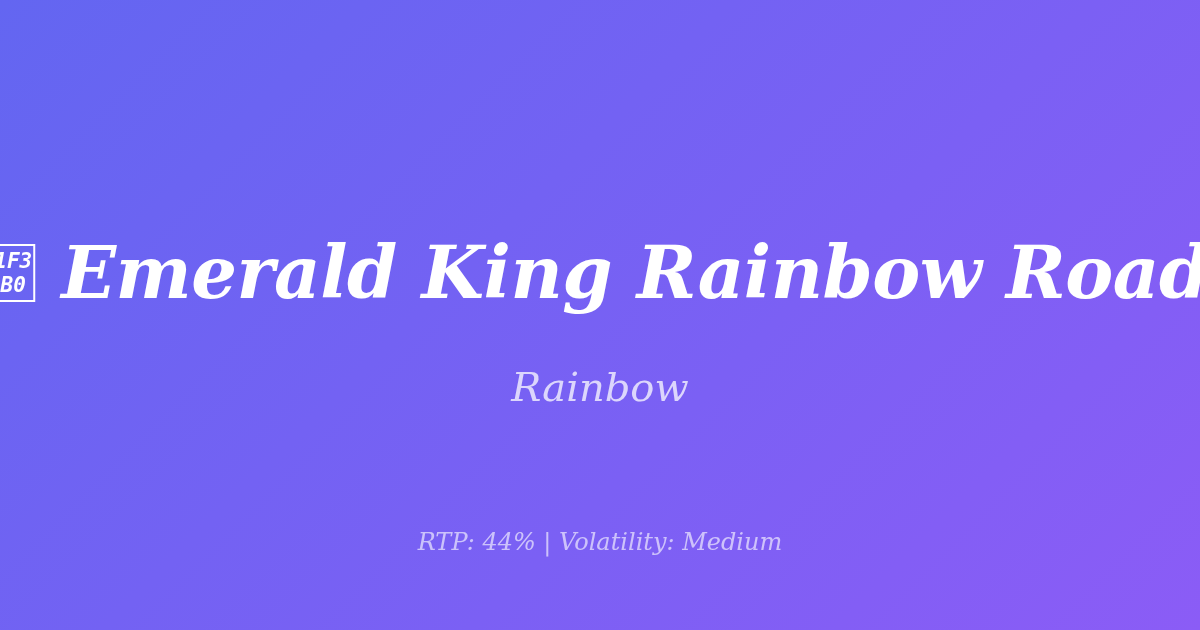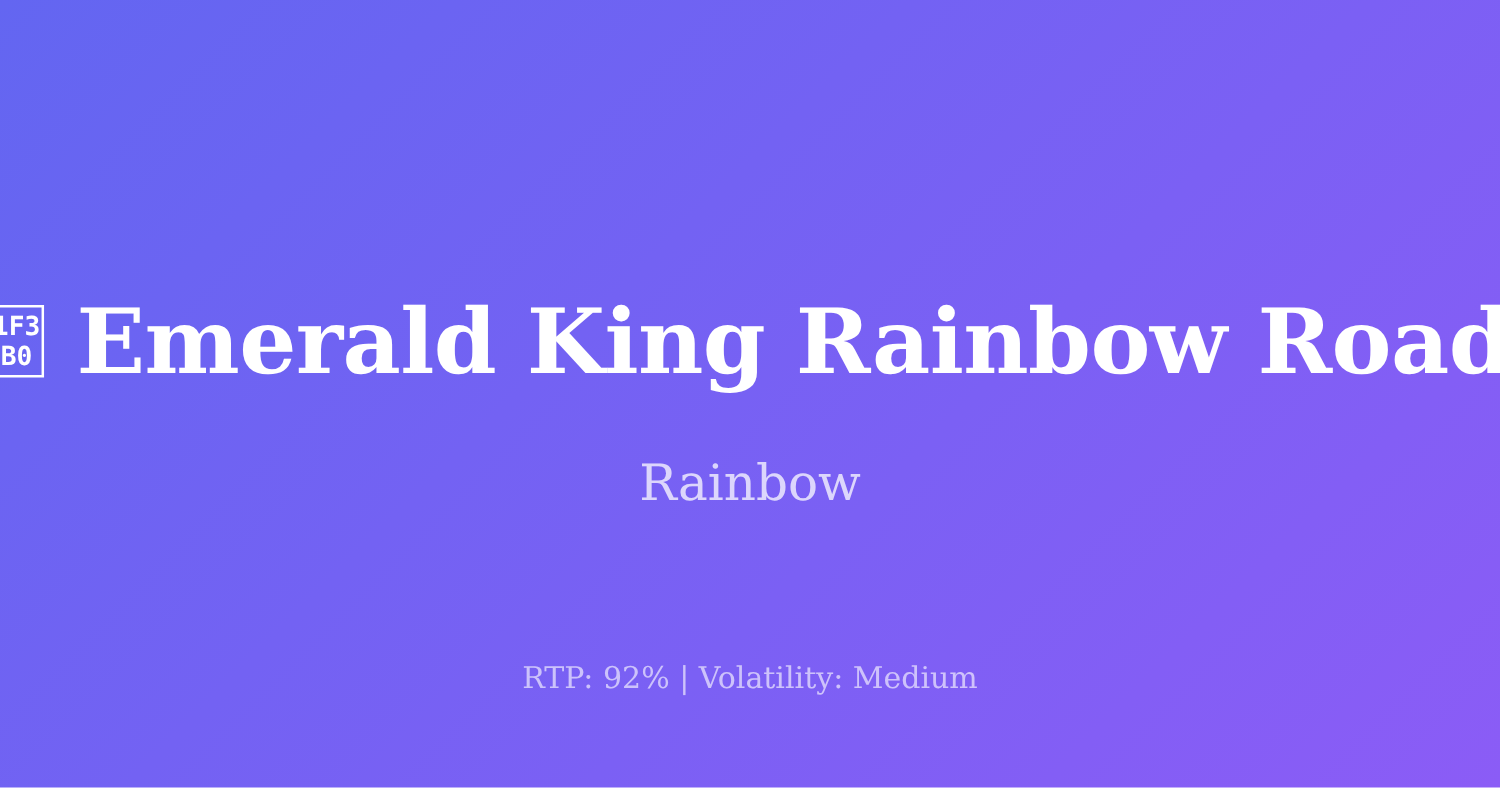--- a/index.html
+++ b/index.html
@@ -19,20 +19,21 @@
 
   .og-card {
     width: 1200px;
     height: 630px;
     position: relative;
     overflow: hidden;
     display: flex;
     flex-direction: column;
     align-items: center;
     justify-content: center;
+    font-style: italic;
   }
 
   
   .title-row {
     position: absolute;
     left: 50%;
     top: 273px;
     transform: translate(-50%, -50%);
     display: flex;
     align-items: center;
@@ -117,15 +118,15 @@
     <span class="tofu">
       <span>1F3</span>
       <span>B0</span>
     </span>
 
     <h1 class="og-title">Emerald King Rainbow Road</h1>
   </div>
 
   <div class="og-subtitle">Rainbow</div>
 
-  <div class="og-meta">RTP: 92% | Volatility: Medium</div>
+  <div class="og-meta">RTP: 44% | Volatility: Medium</div>
 
 </div>
 
 </body></html>

